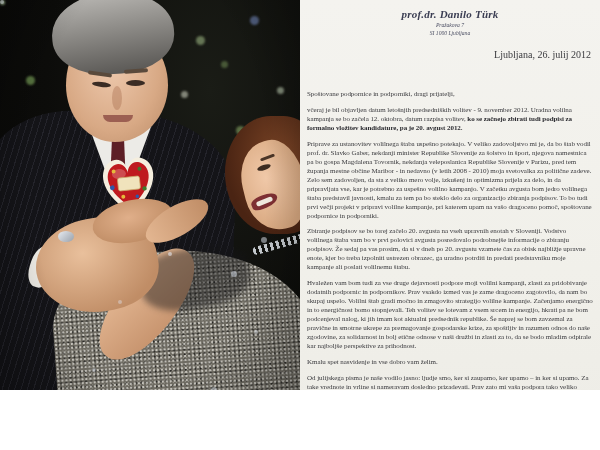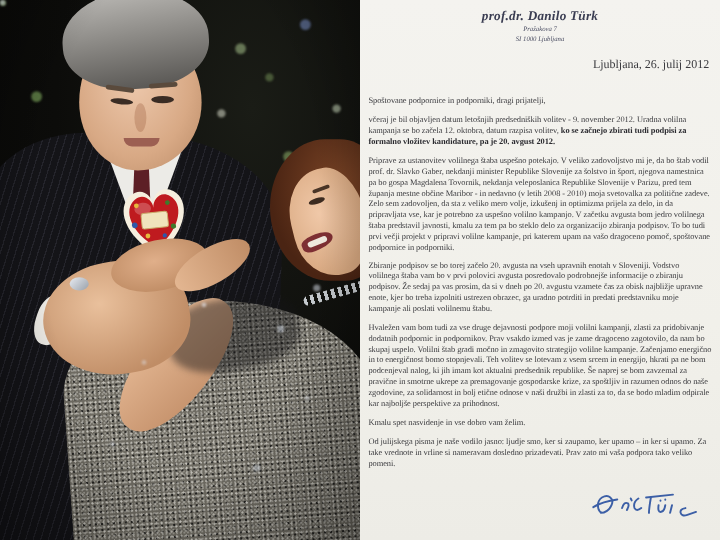--- a/index.html
+++ b/index.html
@@ -1,17 +1,17 @@
 <!DOCTYPE html>
 <html><head>
 <meta charset="utf-8">
 <style>
   * { margin:0; padding:0; box-sizing:border-box; }
   html,body { width:600px; height:450px; background:#fff; font-family:"Liberation Serif","DejaVu Serif",serif; }
-  .stage { position:relative; width:600px; height:450px; display:flex; overflow:hidden; }
+  .stage { position:relative; width:600px; height:390px; display:flex; overflow:hidden; }
 
   
   .photo { position:relative; width:300px; height:450px; background:
       radial-gradient(ellipse at 70% 20%, #1a1c16 0%, #0c0c0a 55%, #070706 100%);
       overflow:hidden; flex:0 0 300px; }
   .photo * { position:absolute; }
 
   .bokeh1 { left:0; top:0; width:5px; height:5px; border-radius:50%;
     background:rgba(190,220,170,.8); filter:blur(1.1px); z-index:1;
     box-shadow: 28px 78px 0 2px rgba(150,200,110,.55), 60px 22px 0 1px rgba(210,230,255,.5),
@@ -94,21 +94,21 @@
   
   .letter { position:relative; width:300px; height:450px; flex:0 0 300px;
     background:linear-gradient(180deg,#f4f3ef 0%,#f1f0ea 60%,#edece6 100%);
     color:#3a3a3e; padding:8px 7px 0 7px; overflow:hidden; }
   .name { font-size:11px; font-weight:bold; font-style:italic; text-align:center;
     color:#3a3d52; letter-spacing:.2px; }
   .addr { font-size:5.6px; font-style:italic; text-align:center; color:#4a4d62;
     line-height:1.35; margin-top:2px; }
   .date { font-size:10px; text-align:right; margin:12px 2px 0 0; }
   .body { font-size:7px; line-height:1.28; letter-spacing:-.05px; }
-  .salut { margin-top:20px; }
+  .salut { margin-top:30px; }
   p.body { margin-top:7px; }
   p.body b { color:#2b2b30;text-align:center; }
   .signature { position:absolute; right:12px; top:404px; width:96px; height:34px; }
   .signature path { fill:none; stroke:#3c5fa6; stroke-width:2; stroke-linecap:round; stroke-linejoin:round; }
 </style>
 </head>
 <body>
 
 <div class="stage">
 

